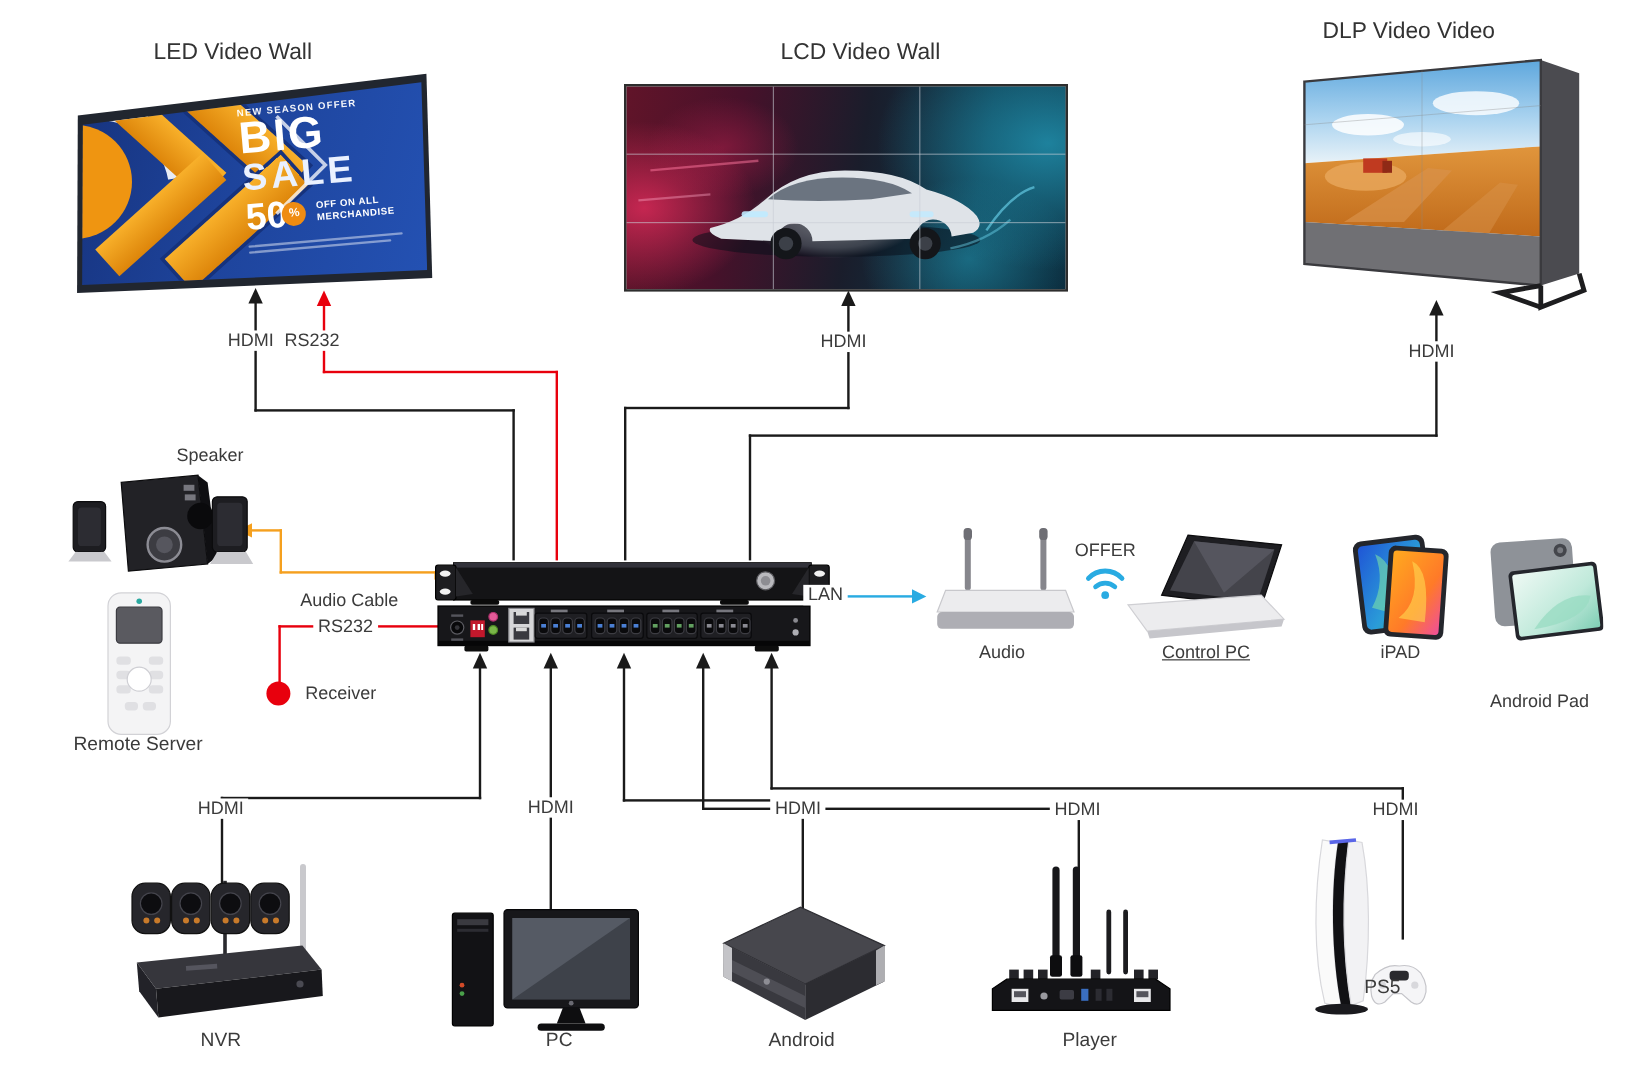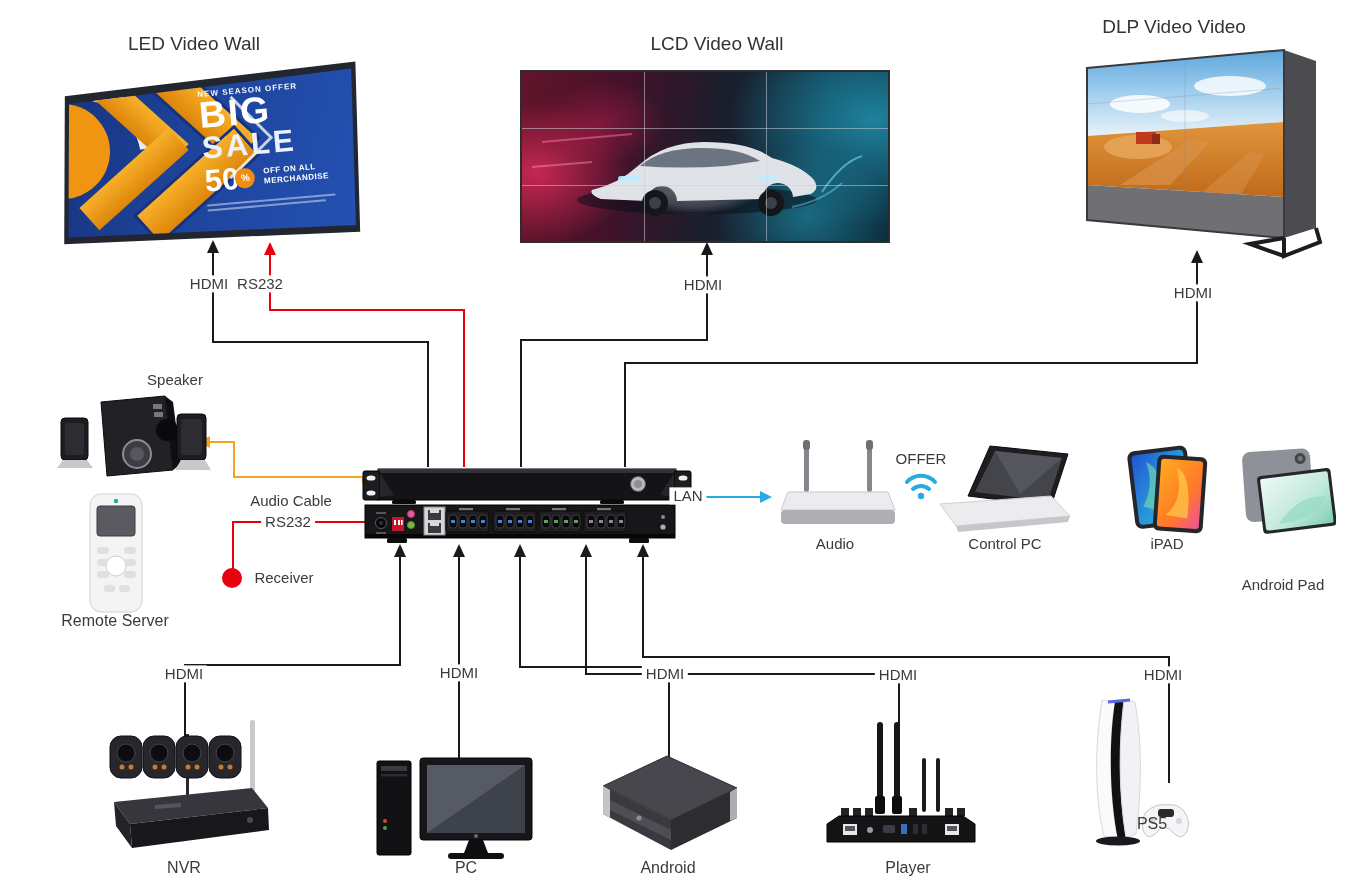--- a/index.html
+++ b/index.html
@@ -493,21 +493,21 @@
   <div class="lbl" style="left:1193px;top:293px;">HDMI</div>
 
   <div class="lbl nobg" style="left:138px;top:380px;margin-left:37px;">Speaker</div>
   <div class="lbl nobg devname" style="left:115px;top:621px;">Remote Server</div>
   <div class="lbl" style="left:291px;top:477px;margin-top:24px;">Audio Cable</div>
   <div class="lbl" style="left:288px;top:522px;">RS232</div>
   <div class="lbl nobg" style="left:284px;top:578px;">Receiver</div>
   <div class="lbl" style="left:688px;top:496px;">LAN</div>
   <div class="lbl nobg" style="left:921px;top:459px;">OFFER</div>
   <div class="lbl nobg" style="left:835px;top:544px;">Audio</div>
-  <div class="lbl nobg" style="left:1005px;top:544px;">Control PC</div>
+  <div class="lbl nobg" style="left:1005px;top:544px;text-decoration:underline;">Control PC</div>
   <div class="lbl nobg" style="left:1167px;top:544px;">iPAD</div>
   <div class="lbl nobg" style="left:1283px;top:544px;margin-top:41px;">Android Pad</div>
 
   <div class="lbl" style="left:184px;top:674px;">HDMI</div>
   <div class="lbl" style="left:459px;top:673px;">HDMI</div>
   <div class="lbl" style="left:665px;top:674px;">HDMI</div>
   <div class="lbl" style="left:898px;top:675px;">HDMI</div>
   <div class="lbl" style="left:1163px;top:675px;">HDMI</div>
 
   <div class="lbl nobg devname" style="left:184px;top:868px;">NVR</div>

